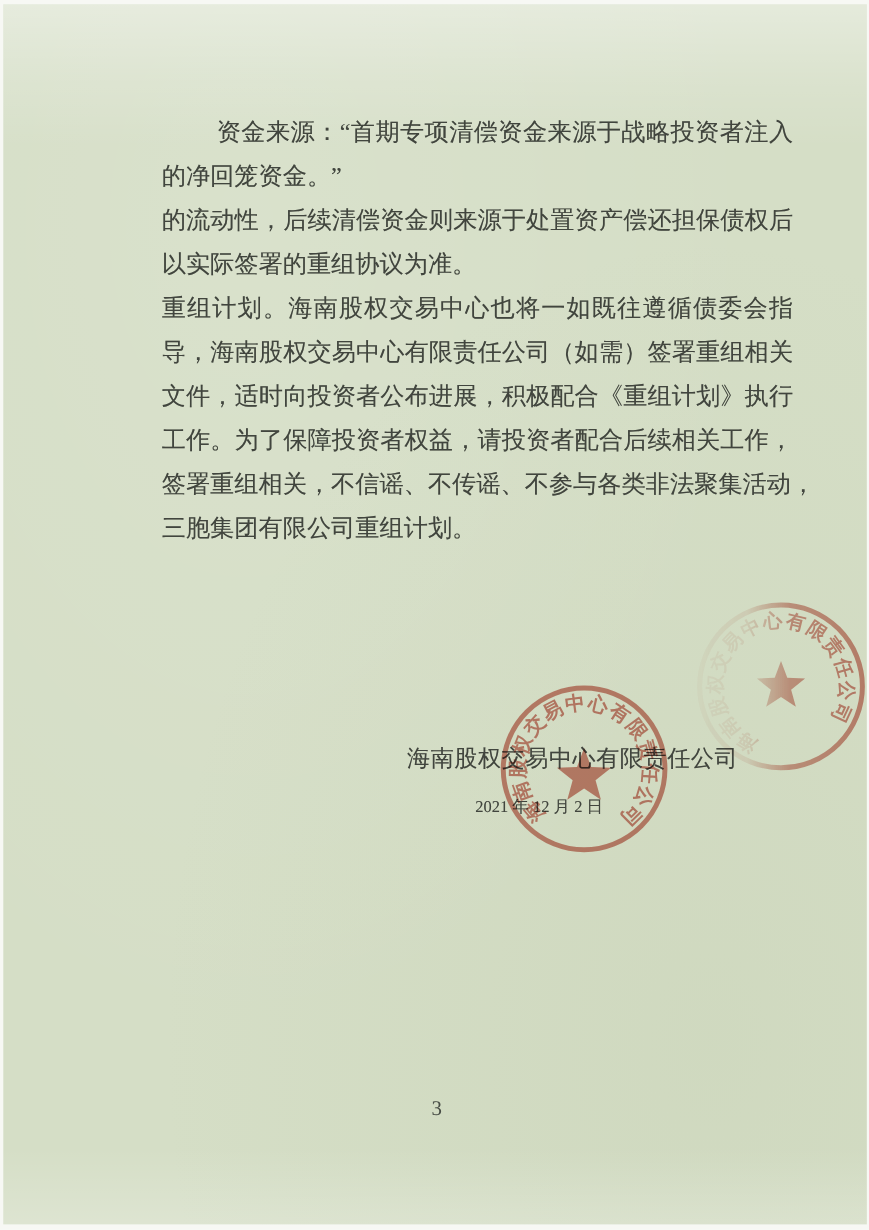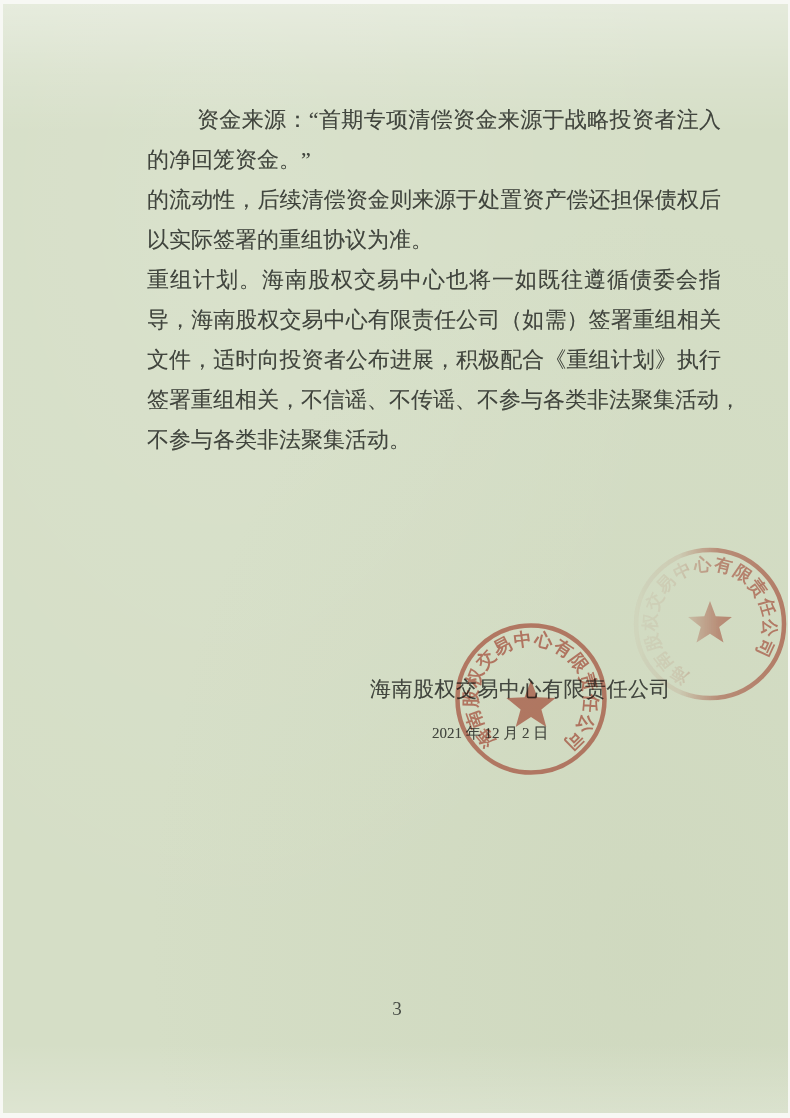--- a/index.html
+++ b/index.html
@@ -56,22 +56,23 @@
   <div class="paper">
 
     <div class="body-text">
         <div class="line indent">资金来源：“首期专项清偿资金来源于战略投资者注入</div>
         <div class="line last">的净回笼资金。”</div>
         <div class="line">的流动性，后续清偿资金则来源于处置资产偿还担保债权后</div>
         <div class="line last">以实际签署的重组协议为准。</div>
         <div class="line">重组计划。海南股权交易中心也将一如既往遵循债委会指</div>
         <div class="line">导，海南股权交易中心有限责任公司（如需）签署重组相关</div>
         <div class="line">文件，适时向投资者公布进展，积极配合《重组计划》执行</div>
+        <div class="line">工作。为了保障投资者权益，请投资者配合后续相关工作，</div>
         <div class="line">签署重组相关，不信谣、不传谣、不参与各类非法聚集活动，</div>
-        <div class="line last">不参与各类非法聚集活动。</div>
+        <div class="line last">三胞集团有限公司重组计划。</div>
       </div>
 
     <div class="signature">
       <div class="company">海南股权交易中心有限责任公司</div>
       <div class="date">2021 年 12 月 2 日</div>
     </div>
 
     <div class="page-number">3</div>
 
     <div class="seal seal-main">

